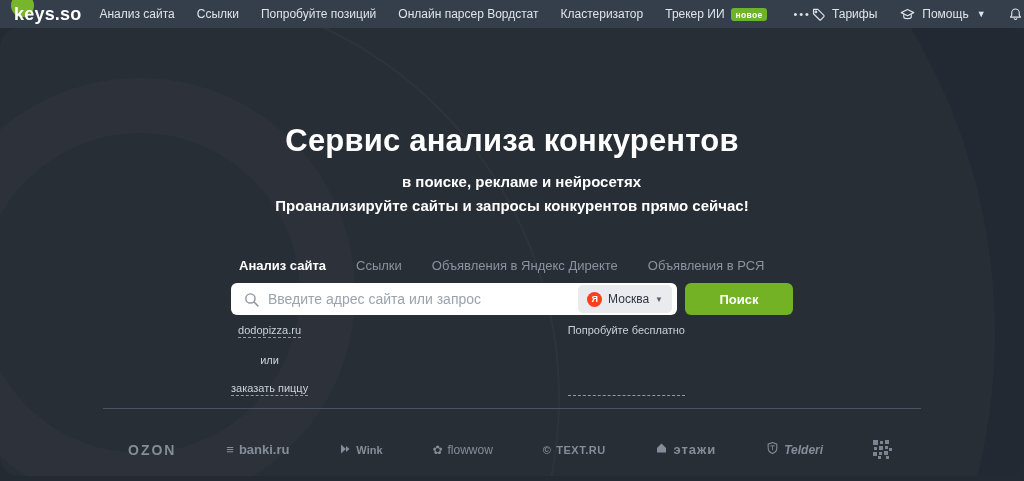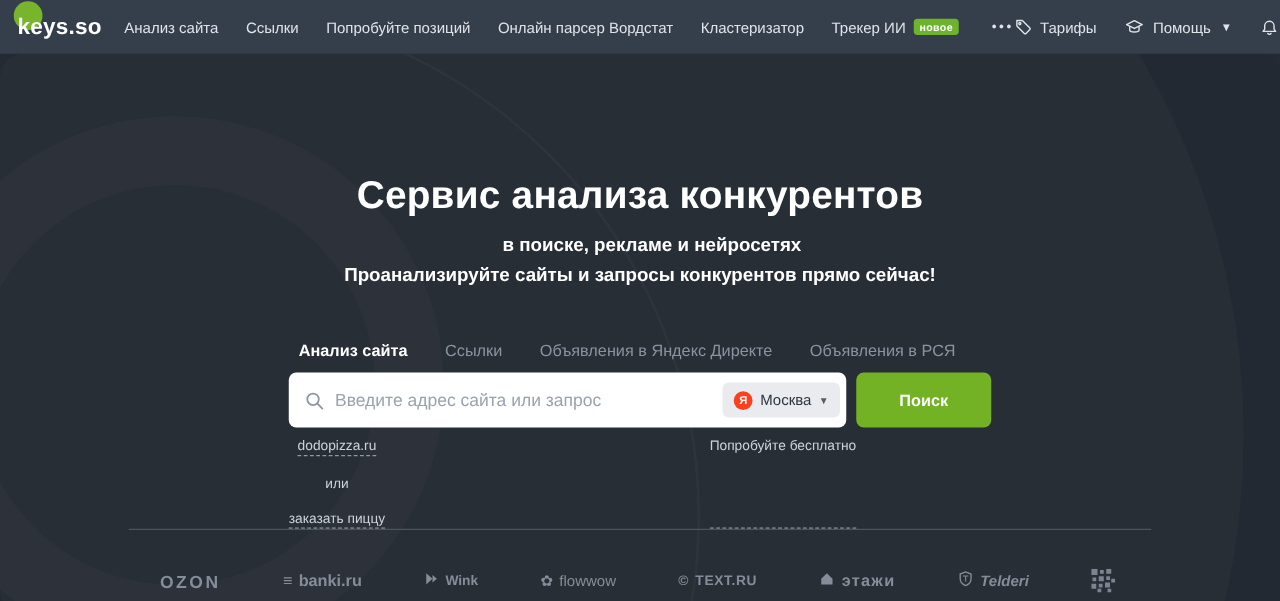--- a/index.html
+++ b/index.html
@@ -1,21 +1,21 @@
 <!DOCTYPE html>
 <html><head>
 <meta charset="utf-8">
 <style>
   * { margin:0; padding:0; box-sizing:border-box; }
   html,body { width:1024px; height:481px; overflow:hidden; }
   body { font-family:"Liberation Sans","DejaVu Sans",sans-serif; background:#242a34; }
 
   
   .navbar {
-    height:43px; background:#353e4b; display:flex; align-items:center;
+    height:28px; background:#353e4b; display:flex; align-items:center;
     padding:0 14px; position:relative; z-index:5;
   }
   .logo { display:flex; align-items:center; position:relative; margin-right:18px; cursor:pointer; }
   .logo-circle { position:absolute; left:-3px; top:-10px; width:23px; height:23px; border-radius:50%; background:#76b52c; }
   .logo-text { position:relative; font-size:18px; font-weight:800; color:#fff; letter-spacing:.2px; }
   .nav-items { display:flex; align-items:center; gap:22px; }
   .nav-item { color:#dfe4e9; font-size:12px; cursor:pointer; white-space:nowrap; display:flex; align-items:center; }
   .nav-badge { background:#6db32b; color:#fff; font-size:8.5px; font-weight:700; padding:2px 5px 1px; border-radius:3px; margin-left:6px; letter-spacing:.3px; }
   .nav-dots { color:#dfe4e9; font-size:11px; letter-spacing:2px; cursor:pointer; margin-left:4px; }
   .nav-right { margin-left:auto; display:flex; align-items:center; gap:22px; }
@@ -35,21 +35,21 @@
   .hero-sub1 { color:#fff; font-size:15px; font-weight:700; margin-top:14px;margin-left:19px; }
   .hero-sub2 { color:#fff; font-size:15px; font-weight:600; margin-top:7px; }
 
   
   .search-block { width:562px; margin:44px auto 0; text-align:left; }
   .tabs { display:flex; align-items:center; gap:30px; padding:0 0 10px 8px; }
   .tab { font-size:13px; color:#8a93a0; cursor:pointer; white-space:nowrap; }
   .tab.active { color:#fff; font-weight:700; }
   .search-row { display:flex; align-items:stretch; }
   .input-wrap {
-    flex:1; background:#fff; border-radius:6px; height:44px;
+    flex:1; background:#fff; border-radius:6px; height:32px;
     display:flex; align-items:center; padding:0 5px 0 12px;
   }
   .input-wrap input {
     flex:1; border:none; outline:none; background:transparent;
     font-size:14px; color:#333; padding:0 8px; font-family:inherit; min-width:0;
   }
   .input-wrap input::placeholder { color:#9aa3ad; }
   .region-pill {
     background:#e9ebee; border-radius:5px; height:28px; display:flex; align-items:center;
     gap:6px; padding:0 9px; cursor:pointer; flex-shrink:0;

